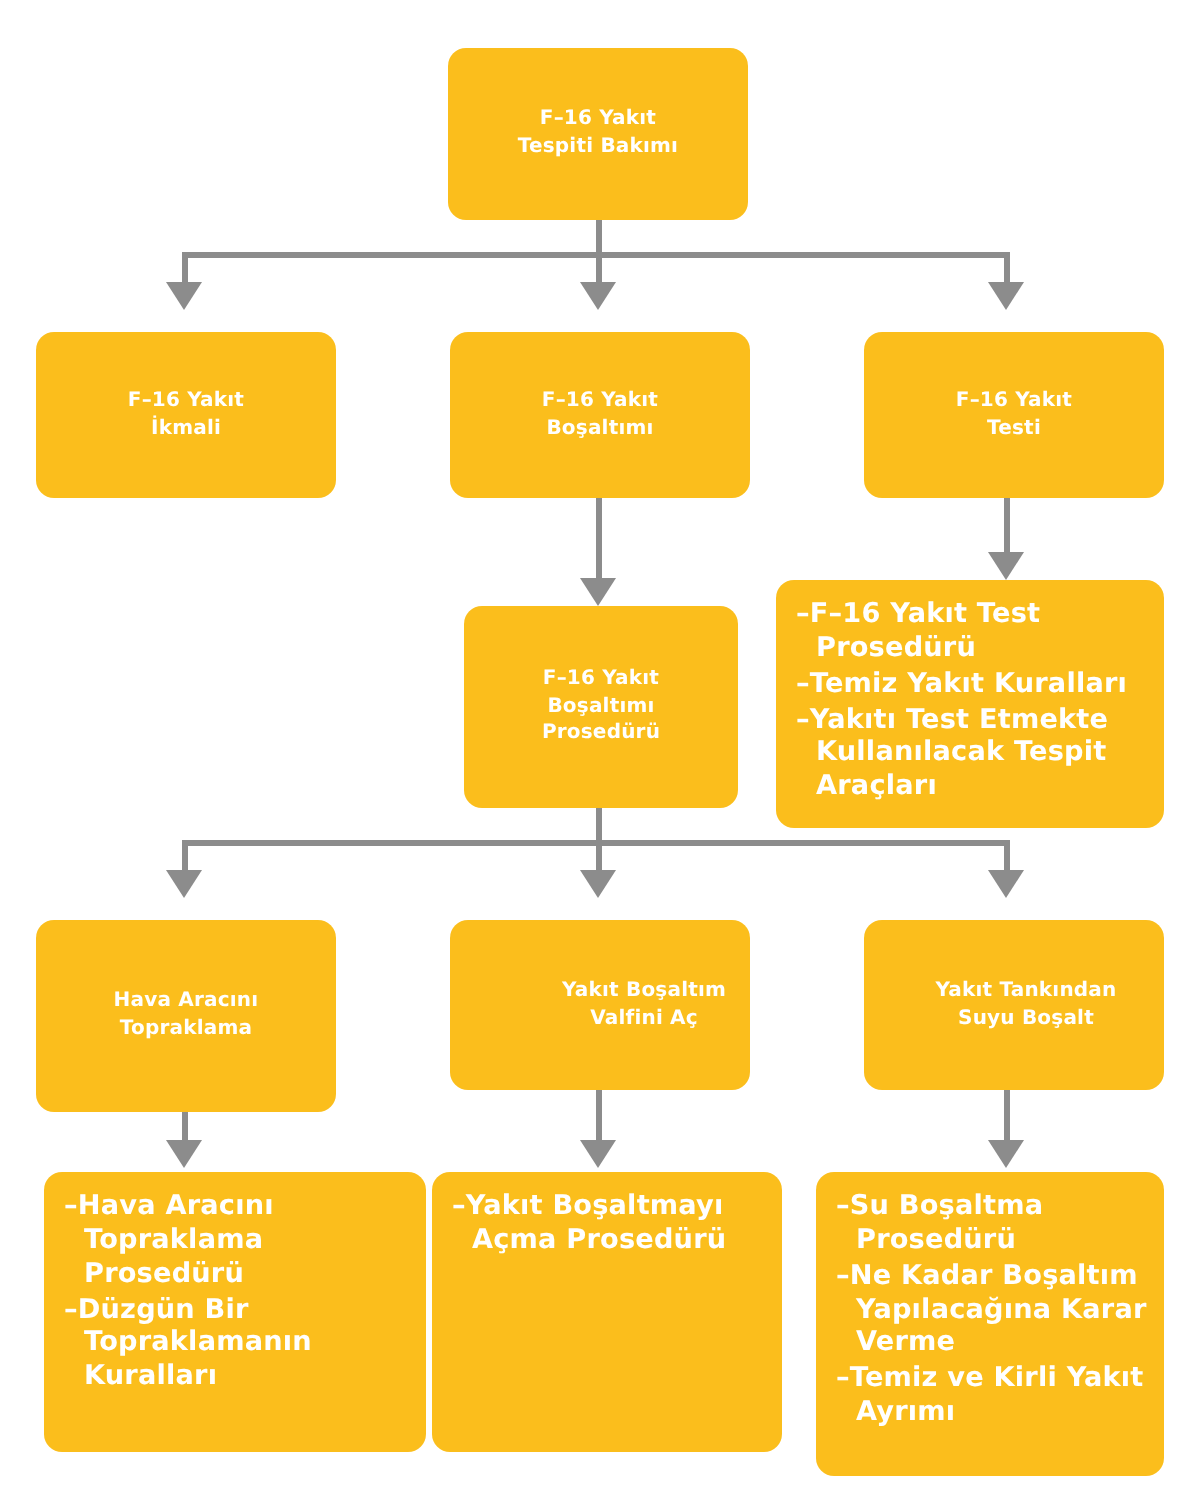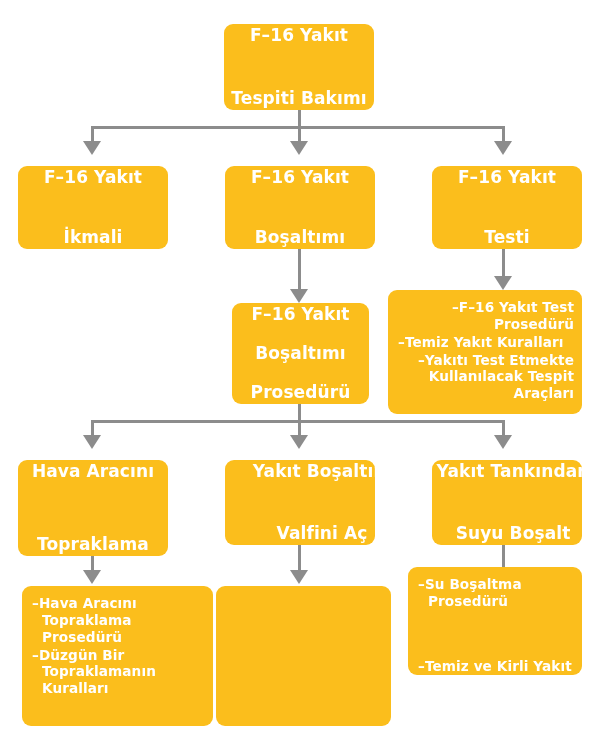--- a/index.html
+++ b/index.html
@@ -25,23 +25,22 @@
     box-sizing: border-box;
     display: flex;
     flex-direction: column;
     justify-content: center;
     font-weight: bold;
     letter-spacing: 0.1px;
   }
   .node.centered {
     align-items: center;
     text-align: center;
-    font-size: 17px;
+    font-size: 10px;
     line-height: 1.38;
-    justify-content: space-between;
   }
   .node.listed {
     align-items: flex-start;
     text-align: left;
     justify-content: flex-start;
     font-size: 13.6px;
     line-height: 1.24;
     padding: 9px 8px 9px 10px;
   }
   .node .line {
@@ -132,21 +131,21 @@
     <span class="line">F–16 Yakıt</span>
     <span class="line">Testi</span>
   </div>
 
   <div class="node centered" style="left:232px; top:303px; width:137px; height:101px;">
     <span class="line">F–16 Yakıt</span>
     <span class="line">Boşaltımı</span>
     <span class="line">Prosedürü</span>
   </div>
 
-  <div class="node listed" style="left:388px; top:290px; width:194px; height:124px;text-align:right;">
+  <div class="node listed" style="left:388px; top:290px; width:194px; height:124px;">
     <span class="bullet">–F–16 Yakıt Test Prosedürü</span>
     <span class="bullet">–Temiz Yakıt Kuralları</span>
     <span class="bullet">–Yakıtı Test Etmekte Kullanılacak Tespit Araçları</span>
   </div>
 
   <div class="node centered" style="left:18px; top:460px; width:150px; height:96px;">
     <span class="line">Hava Aracını</span>
     <span class="line">Topraklama</span>
   </div>
 
@@ -159,20 +158,22 @@
     <span class="line">Yakıt Tankından</span>
     <span class="line">Suyu Boşalt</span>
   </div>
 
   <div class="node listed" style="left:22px; top:586px; width:191px; height:140px;">
     <span class="bullet">–Hava Aracını Topraklama Prosedürü</span>
     <span class="bullet">–Düzgün Bir Topraklamanın Kuralları</span>
   </div>
 
   <div class="node listed" style="left:216px; top:586px; width:175px; height:140px;">
+    <span class="bullet">–Yakıt Boşaltmayı Açma Prosedürü</span>
   </div>
 
-  <div class="node listed" style="left:408px; top:567px; width:174px; height:108px;gap:47px;">
+  <div class="node listed" style="left:408px; top:586px; width:174px; height:152px;">
     <span class="bullet">–Su Boşaltma Prosedürü</span>
+    <span class="bullet">–Ne Kadar Boşaltım Yapılacağına Karar Verme</span>
     <span class="bullet">–Temiz ve Kirli Yakıt Ayrımı</span>
   </div>
 
 </div>
 
 </body></html>

